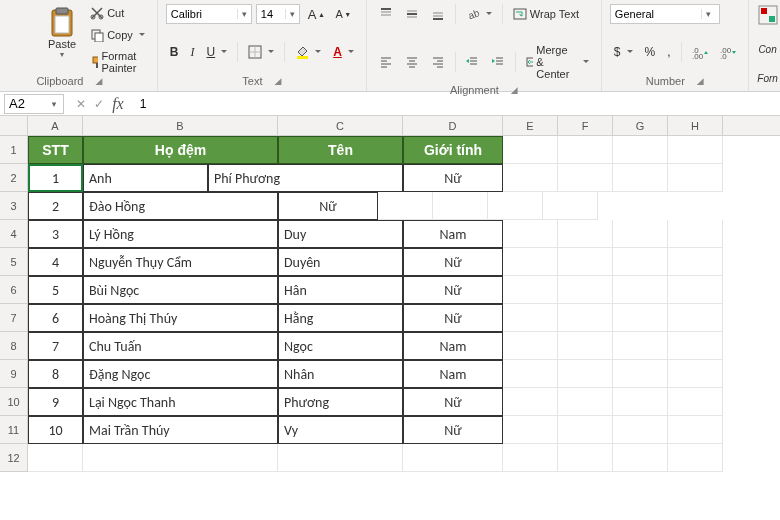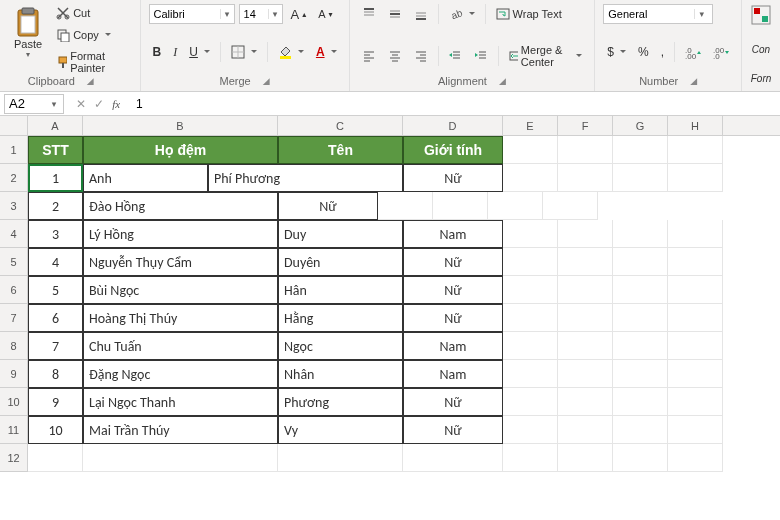--- a/index.html
+++ b/index.html
@@ -12,42 +12,42 @@
   .group-label { text-align: center; font-size: 11px; color: #666; padding: 2px 0; display: flex; align-items: center; justify-content: center; gap: 6px; }
   .launcher { font-size: 9px; color: #888; margin-left: 6px; }
   .row { display: flex; align-items: center; gap: 4px; }
   .btn { padding: 2px 4px; display: inline-flex; align-items: center; gap: 3px; cursor: pointer; border-radius: 2px; }
   .btn svg { display: block; }
   .txt { font-size: 11px; color: #303030; }
   .dd-caret::after { content: ""; display: inline-block; border: 3px solid transparent; border-top-color: #666; margin-left: 3px; margin-top: 2px; }
   .sep { width: 1px; height: 20px; background: #e0e0e0; margin: 0 2px; }
 
   
-  .paste-big { display: flex; flex-direction: column; align-items: center; padding: 2px 6px; cursor: pointer; }
+  .paste-big { display: flex; flex-direction: column; align-items: center; padding: 2px 6px; cursor: pointer; margin-left: 34px; }
   .paste-big .caret-down { font-size: 8px; color: #666; }
 
   
   .combo { display: inline-flex; align-items: center; border: 1px solid #c8c8c8; background: #fff; height: 20px; }
   .combo input { border: none; outline: none; font-size: 11px; padding: 0 4px; width: 70px; height: 18px; }
   .combo.small input { width: 28px; text-align: left; }
   .combo .caret { width: 14px; text-align: center; color: #666; border-left: 1px solid #e0e0e0; cursor: pointer; font-size: 9px; }
 
   
   .bold { font-weight: bold; }
   .italic { font-style: italic; font-family: Georgia, serif; }
   .uline { text-decoration: underline; }
 
   
   .formula-bar { display: flex; align-items: center; border-bottom: 1px solid #d0d0d0; height: 24px; background: #fff; }
   .namebox { width: 60px; border: 1px solid #c8c8c8; height: 20px; margin: 0 4px; display: flex; align-items: center; }
   .namebox input { border: none; outline: none; width: 42px; font-size: 13px; padding-left: 4px; }
   .namebox .caret { width: 14px; text-align: center; color: #666; font-size: 9px; cursor: pointer; }
   .fbar-btns { display: flex; align-items: center; gap: 8px; padding: 0 8px; color: #999; }
   .fbar-btns span { cursor: pointer; }
-  .fx { font-style: italic; font-family: Georgia, serif; font-size: 11px; color: #555; }
+  .fx { font-style: italic; font-family: Georgia, serif; font-size: 16px; color: #555; }
   .formula-input { flex: 1; border: none; outline: none; font-size: 12px; padding-left: 8px; height: 20px; }
 
   
   .sheet { position: relative; overflow: hidden; }
   .col-headers { display: flex; height: 20px; background: #f3f2f1; border-bottom: 1px solid #d0d0d0; }
   .corner { width: 28px; border-right: 1px solid #d0d0d0; background: #f3f2f1; }
   .ch { border-right: 1px solid #d0d0d0; text-align: center; font-size: 11px; color: #555; line-height: 20px; }
   .rows { }
   .rw { display: flex; height: 28px; }
   .rh { width: 28px; border-right: 1px solid #d0d0d0; border-bottom: 1px solid #d0d0d0; background: #f3f2f1; text-align: center; font-size: 11px; color: #555; line-height: 28px; }
@@ -144,21 +144,21 @@
               <path d="M3 7 L8 2 L12 6 L7 11 Z" fill="#ddd" stroke="#555"></path>
               <rect x="2" y="11" width="11" height="3" fill="#ffeb00"></rect>
             </svg>
           </span>
         <span class="btn dd-caret">
             <span style="color:#c00;font-weight:bold;text-decoration:underline;text-decoration-color:#c00;">A</span>
           </span>
       </div>
     </div>
     <div class="group-label">
-      <span>Merge</span>
+      <span>Text</span>
       <span class="launcher">◢</span>
     </div>
   </div>
 
   <div class="group">
     <div class="group-rows">
       <div class="row">
         <span class="btn">
             <svg width="14" height="14">
               <line x1="2" y1="2" x2="12" y2="2" stroke="#555" stroke-width="2"></line>

